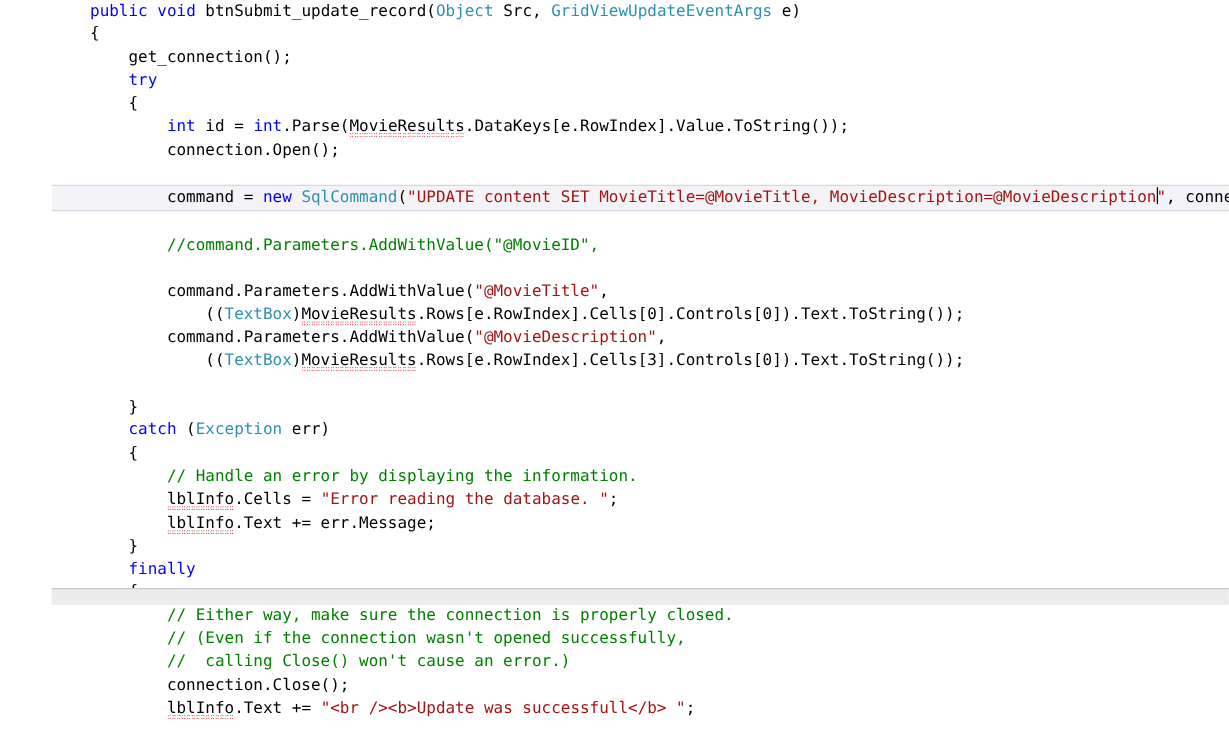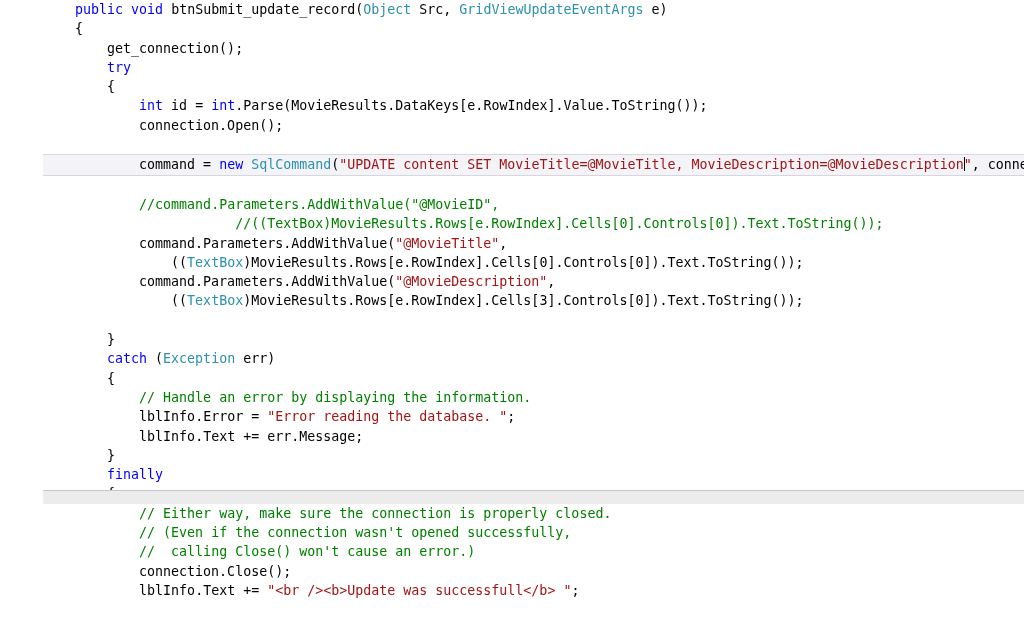--- a/index.html
+++ b/index.html
@@ -114,31 +114,31 @@
       <div class="code-line"><span class="tok-plain">    {</span></div>
       <div class="code-line"><span class="tok-plain">        get_connection();</span></div>
       <div class="code-line"><span class="tok-plain">        </span><span class="tok-kw">try</span></div>
       <div class="code-line"><span class="tok-plain">        {</span></div>
       <div class="code-line"><span class="tok-plain">            </span><span class="tok-kw">int</span><span class="tok-plain"> id = </span><span class="tok-kw">int</span><span class="tok-plain">.Parse(</span><span class="tok-plain squiggle">MovieResults</span><span class="tok-plain">.DataKeys[e.RowIndex].Value.ToString());</span></div>
       <div class="code-line"><span class="tok-plain">            connection.Open();</span></div>
       <div class="code-line">&nbsp;</div>
       <div class="code-line current"><span class="tok-plain">            command = </span><span class="tok-kw">new</span><span class="tok-plain"> </span><span class="tok-type">SqlCommand</span><span class="tok-plain">(</span><span class="tok-str">"UPDATE content SET MovieTitle=@MovieTitle, MovieDescription=@MovieDescription</span><span class="caret"></span><span class="tok-str">"</span><span class="tok-plain">, connection);</span></div>
       <div class="code-line">&nbsp;</div>
       <div class="code-line"><span class="tok-plain">            </span><span class="tok-cmt">//command.Parameters.AddWithValue("@MovieID",</span></div>
-      <div class="code-line"><span class="tok-plain">                        </span><span class="tok-cmt">//((TextBox)MovieResults.Rows[e.RowIndex].Cells[0].Controls[0]).Text.ToString());</span></div>
+      <div class="code-line"><span class="tok-plain">                        </span></div>
       <div class="code-line"><span class="tok-plain">            command.Parameters.AddWithValue(</span><span class="tok-str">"@MovieTitle"</span><span class="tok-plain">,</span></div>
       <div class="code-line"><span class="tok-plain">                ((</span><span class="tok-type">TextBox</span><span class="tok-plain">)</span><span class="tok-plain squiggle">MovieResults</span><span class="tok-plain">.Rows[e.RowIndex].Cells[0].Controls[0]).Text.ToString());</span></div>
       <div class="code-line"><span class="tok-plain">            command.Parameters.AddWithValue(</span><span class="tok-str">"@MovieDescription"</span><span class="tok-plain">,</span></div>
       <div class="code-line"><span class="tok-plain">                ((</span><span class="tok-type">TextBox</span><span class="tok-plain">)</span><span class="tok-plain squiggle">MovieResults</span><span class="tok-plain">.Rows[e.RowIndex].Cells[3].Controls[0]).Text.ToString());</span></div>
       <div class="code-line">&nbsp;</div>
       <div class="code-line"><span class="tok-plain">        }</span></div>
       <div class="code-line"><span class="tok-plain">        </span><span class="tok-kw">catch</span><span class="tok-plain"> (</span><span class="tok-type">Exception</span><span class="tok-plain"> err)</span></div>
       <div class="code-line"><span class="tok-plain">        {</span></div>
       <div class="code-line"><span class="tok-plain">            </span><span class="tok-cmt">// Handle an error by displaying the information.</span></div>
-      <div class="code-line"><span class="tok-plain">            </span><span class="tok-plain squiggle">lblInfo</span><span class="tok-plain">.Error = </span><span class="tok-str">"Error reading the database. "</span><span class="tok-plain">;</span></div>
+      <div class="code-line"><span class="tok-plain">            </span><span class="tok-plain squiggle">lblInfo</span><span class="tok-plain">.Cells = </span><span class="tok-str">"Error reading the database. "</span><span class="tok-plain">;</span></div>
       <div class="code-line"><span class="tok-plain">            </span><span class="tok-plain squiggle">lblInfo</span><span class="tok-plain">.Text += err.Message;</span></div>
       <div class="code-line"><span class="tok-plain">        }</span></div>
       <div class="code-line"><span class="tok-plain">        </span><span class="tok-kw">finally</span></div>
       <div class="code-line"><span class="tok-plain">        {</span></div>
       <div class="code-line"><span class="tok-plain">            </span><span class="tok-cmt">// Either way, make sure the connection is properly closed.</span></div>
       <div class="code-line"><span class="tok-plain">            </span><span class="tok-cmt">// (Even if the connection wasn't opened successfully,</span></div>
       <div class="code-line"><span class="tok-plain">            </span><span class="tok-cmt">//  calling Close() won't cause an error.)</span></div>
       <div class="code-line"><span class="tok-plain">            connection.Close();</span></div>
       <div class="code-line"><span class="tok-plain">            </span><span class="tok-plain squiggle">lblInfo</span><span class="tok-plain">.Text += </span><span class="tok-str">"&lt;br /&gt;&lt;b&gt;Update was successfull&lt;/b&gt; "</span><span class="tok-plain">;</span></div>
     </div>

